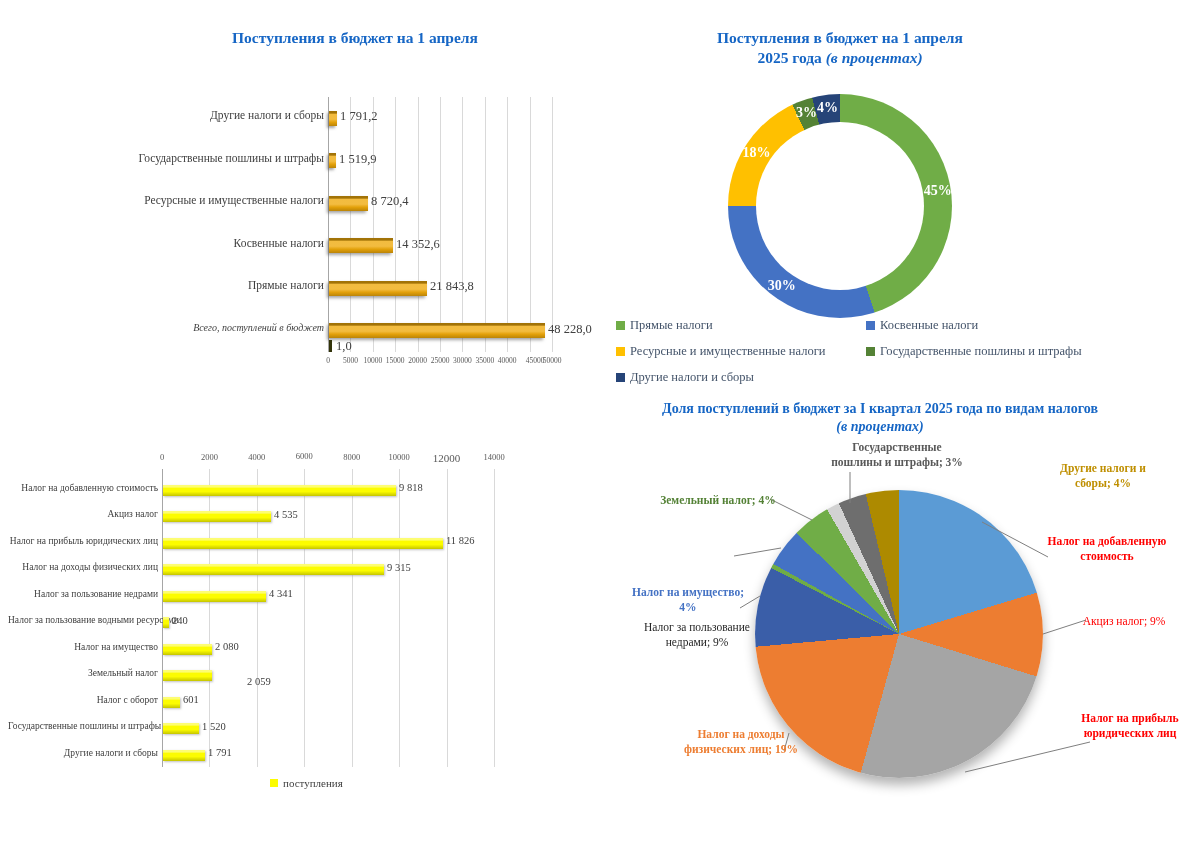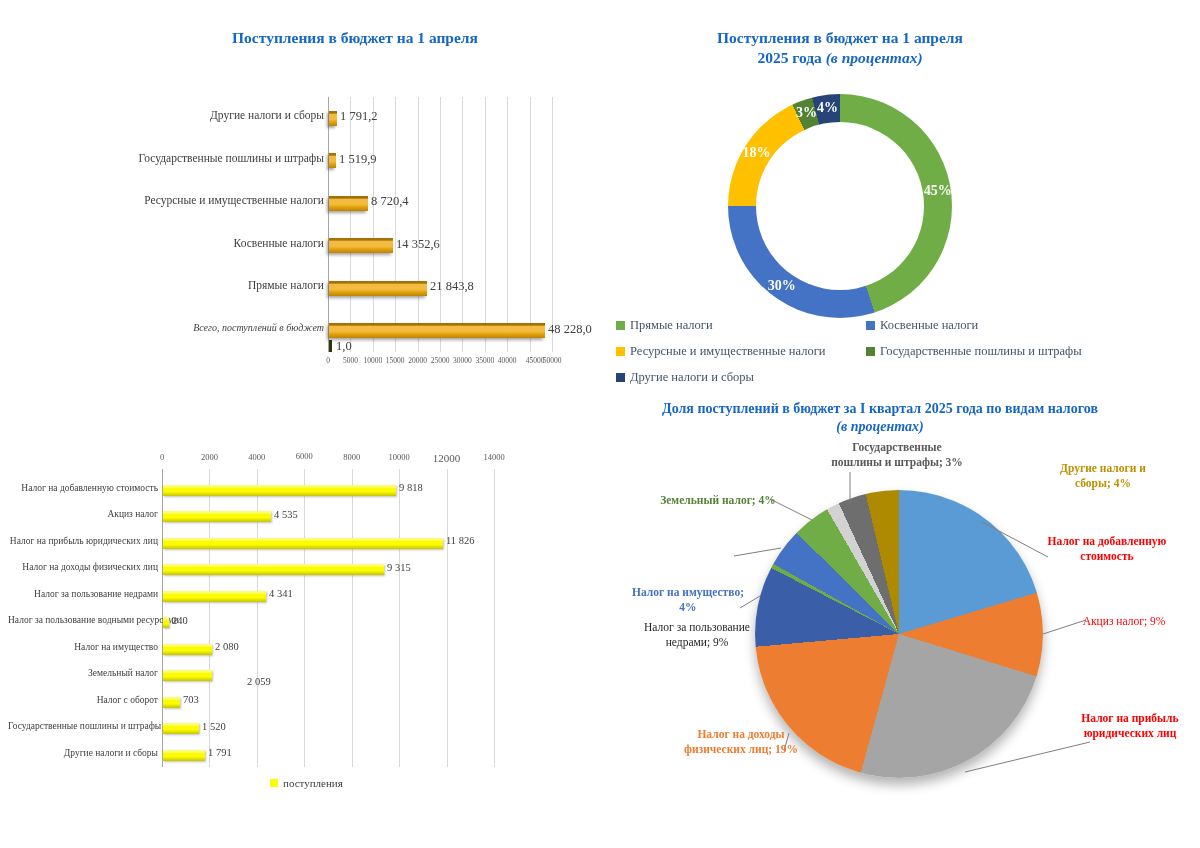--- a/index.html
+++ b/index.html
@@ -149,21 +149,21 @@
         <div class="bar barY" style="left: 163px; top: 222px; width: 6px; height: 11px; background-color: rgb(252, 252, 0);"></div>
         <div class="val-label" style="left: 172px; top: 219.94px; font-size: 10.5px;">240</div>
         <div class="cat-label" style="left: 8px; top: 246.875px; width: 150px; font-size: 9.5px;">Налог на имущество</div>
         <div class="bar barY" style="left: 163px; top: 248.5px; width: 49px; height: 11px; background-color: rgb(252, 252, 0);"></div>
         <div class="val-label" style="left: 215px; top: 246.44px; font-size: 10.5px;">2 080</div>
         <div class="cat-label" style="left: 8px; top: 273.375px; width: 150px; font-size: 9.5px;">Земельный налог</div>
         <div class="bar barY" style="left: 163px; top: 275px; width: 49px; height: 11px; background-color: rgb(252, 252, 0);"></div>
         <div class="val-label" style="left: 215px; top: 281px; font-size: 10.5px; margin-left: 32px;">2 059</div>
         <div class="cat-label" style="left: 8px; top: 299.875px; width: 150px; font-size: 9.5px;">Налог с оборот</div>
         <div class="bar barY" style="left: 163px; top: 301.5px; width: 17px; height: 11px; background-color: rgb(252, 252, 0);"></div>
-        <div class="val-label" style="left: 183px; top: 299.44px; font-size: 10.5px;">703</div>
+        <div class="val-label" style="left: 183px; top: 299.44px; font-size: 10.5px;">601</div>
         <div class="cat-label" style="left: 8px; top: 326.375px; width: 150px; font-size: 9.5px;">Государственные пошлины и штрафы</div>
         <div class="bar barY" style="left: 163px; top: 328px; width: 36px; height: 11px; background-color: rgb(252, 252, 0);"></div>
         <div class="val-label" style="left: 202px; top: 325.94px; font-size: 10.5px;">1 520</div>
         <div class="cat-label" style="left: 8px; top: 352.875px; width: 150px; font-size: 9.5px;">Другие налоги и сборы</div>
         <div class="bar barY" style="left: 163px; top: 354.5px; width: 42px; height: 11px; background-color: rgb(252, 252, 0);"></div>
         <div class="val-label" style="left: 208px; top: 352.44px; font-size: 10.5px;">1 791</div>
       </div>
     <div class="legend-item" style="left:270px;top:382px;font-size:11px;color:#404040;">
       <span class="sw" style="width: 8px; height: 8px; background: rgb(252, 252, 0);"></span><span>поступления</span>
     </div>

